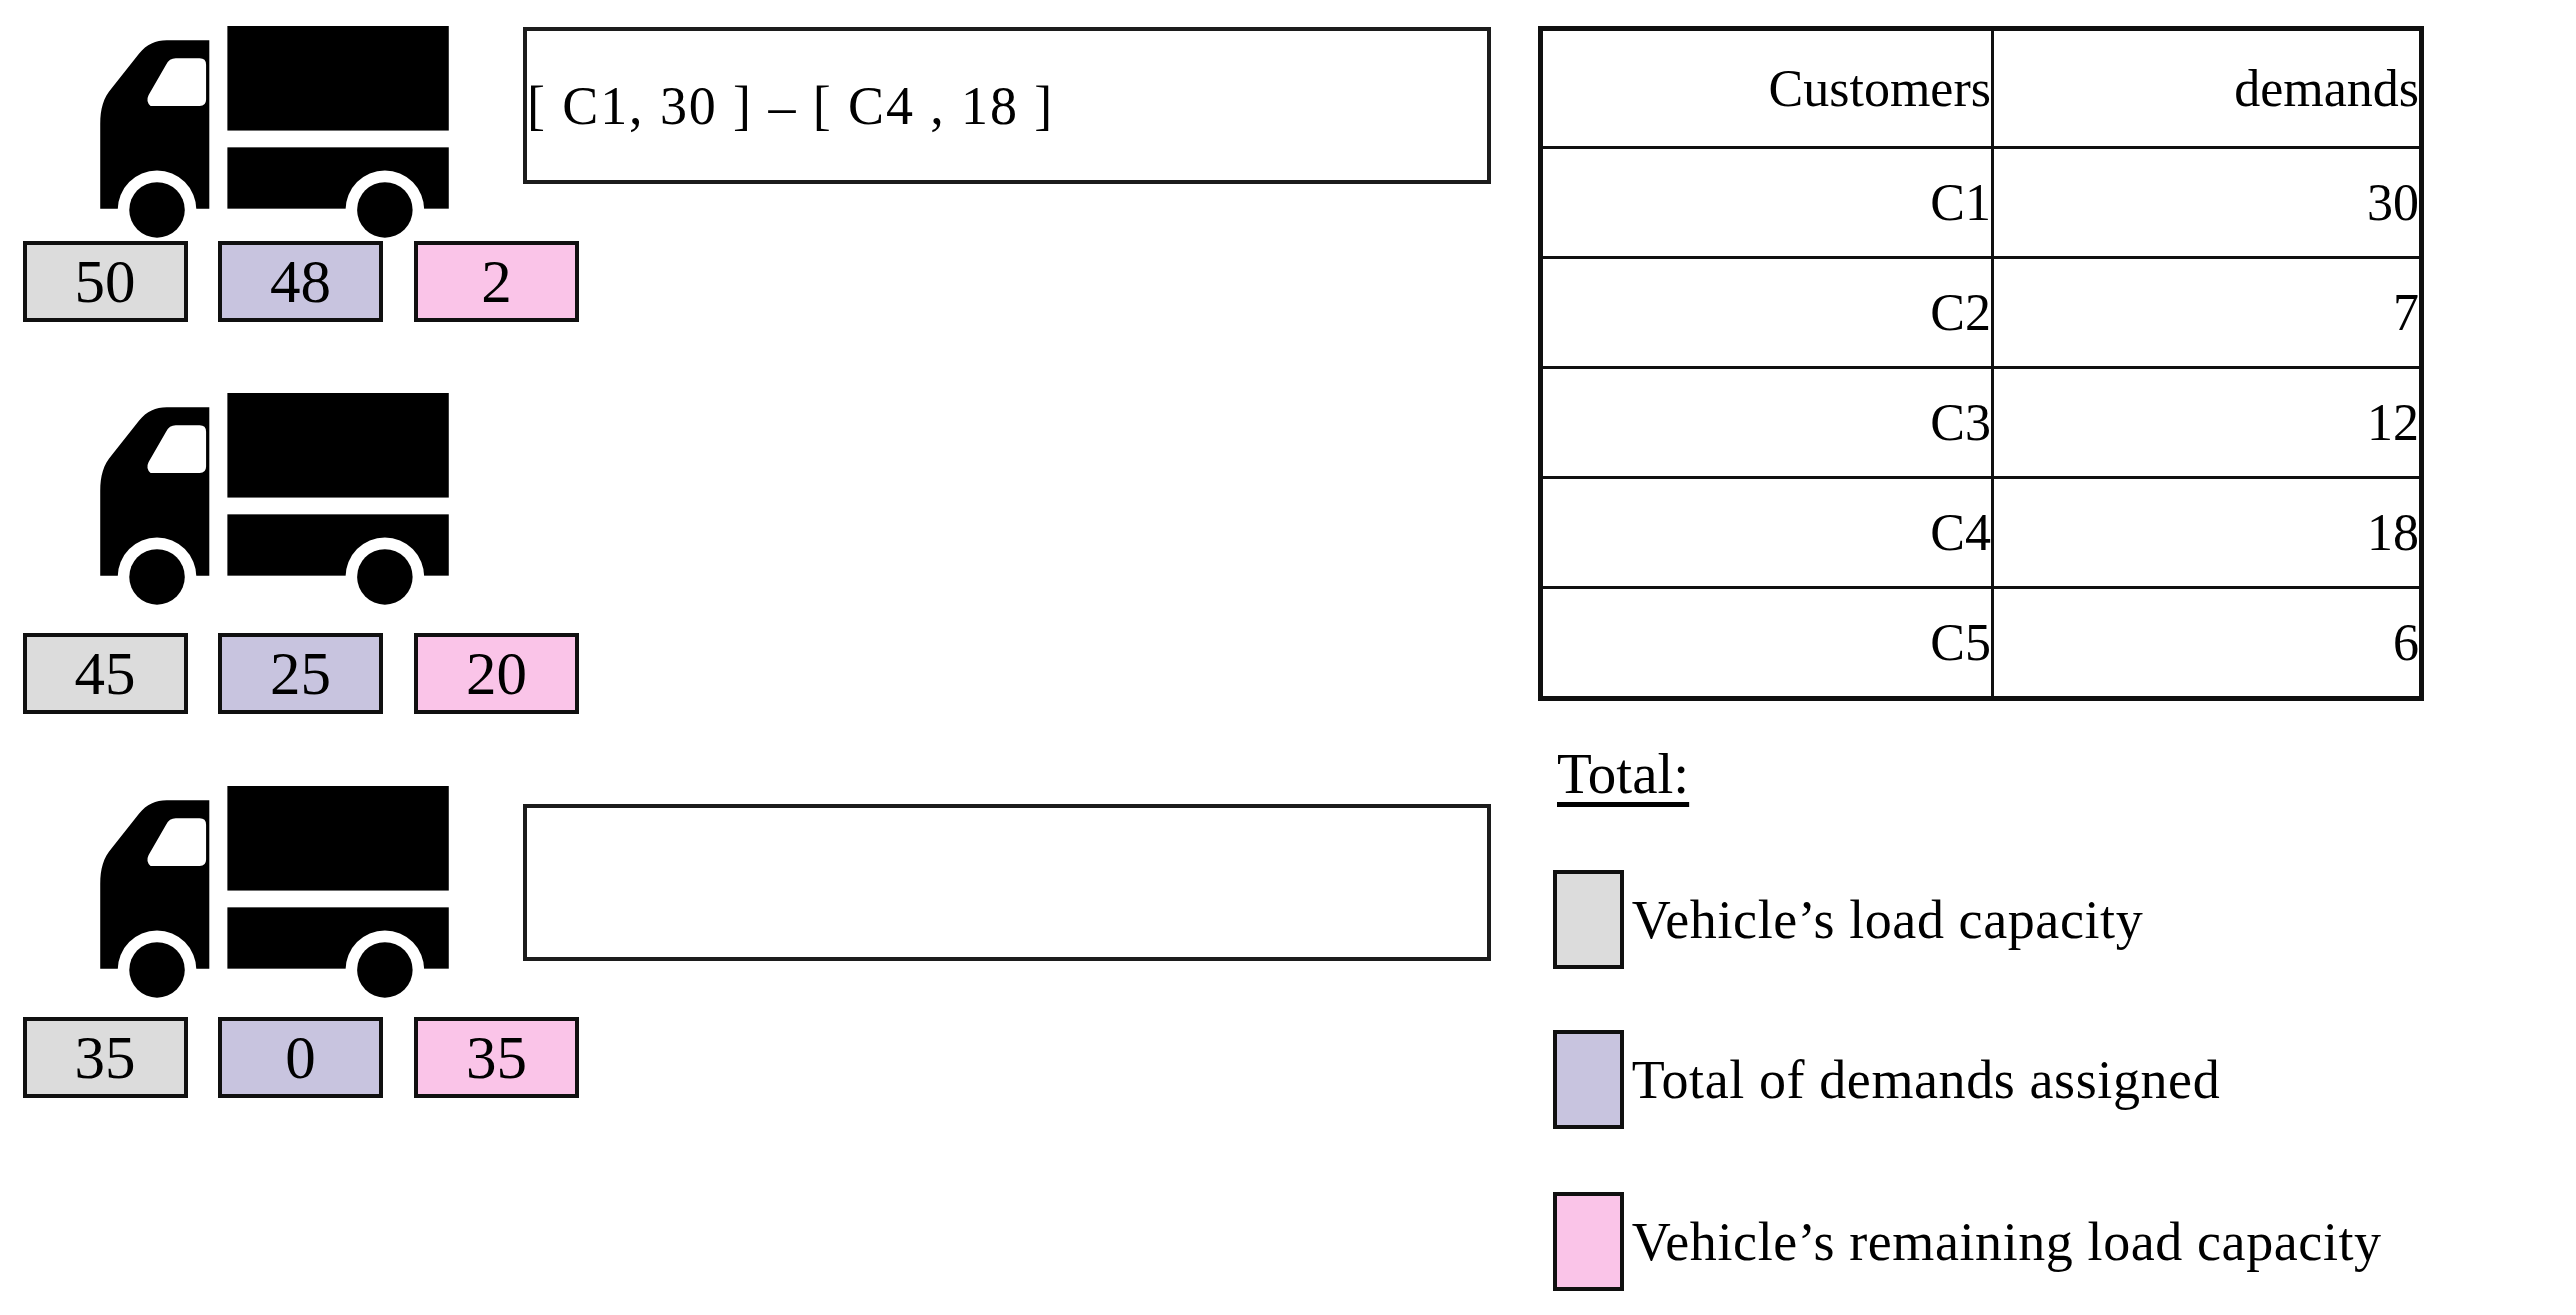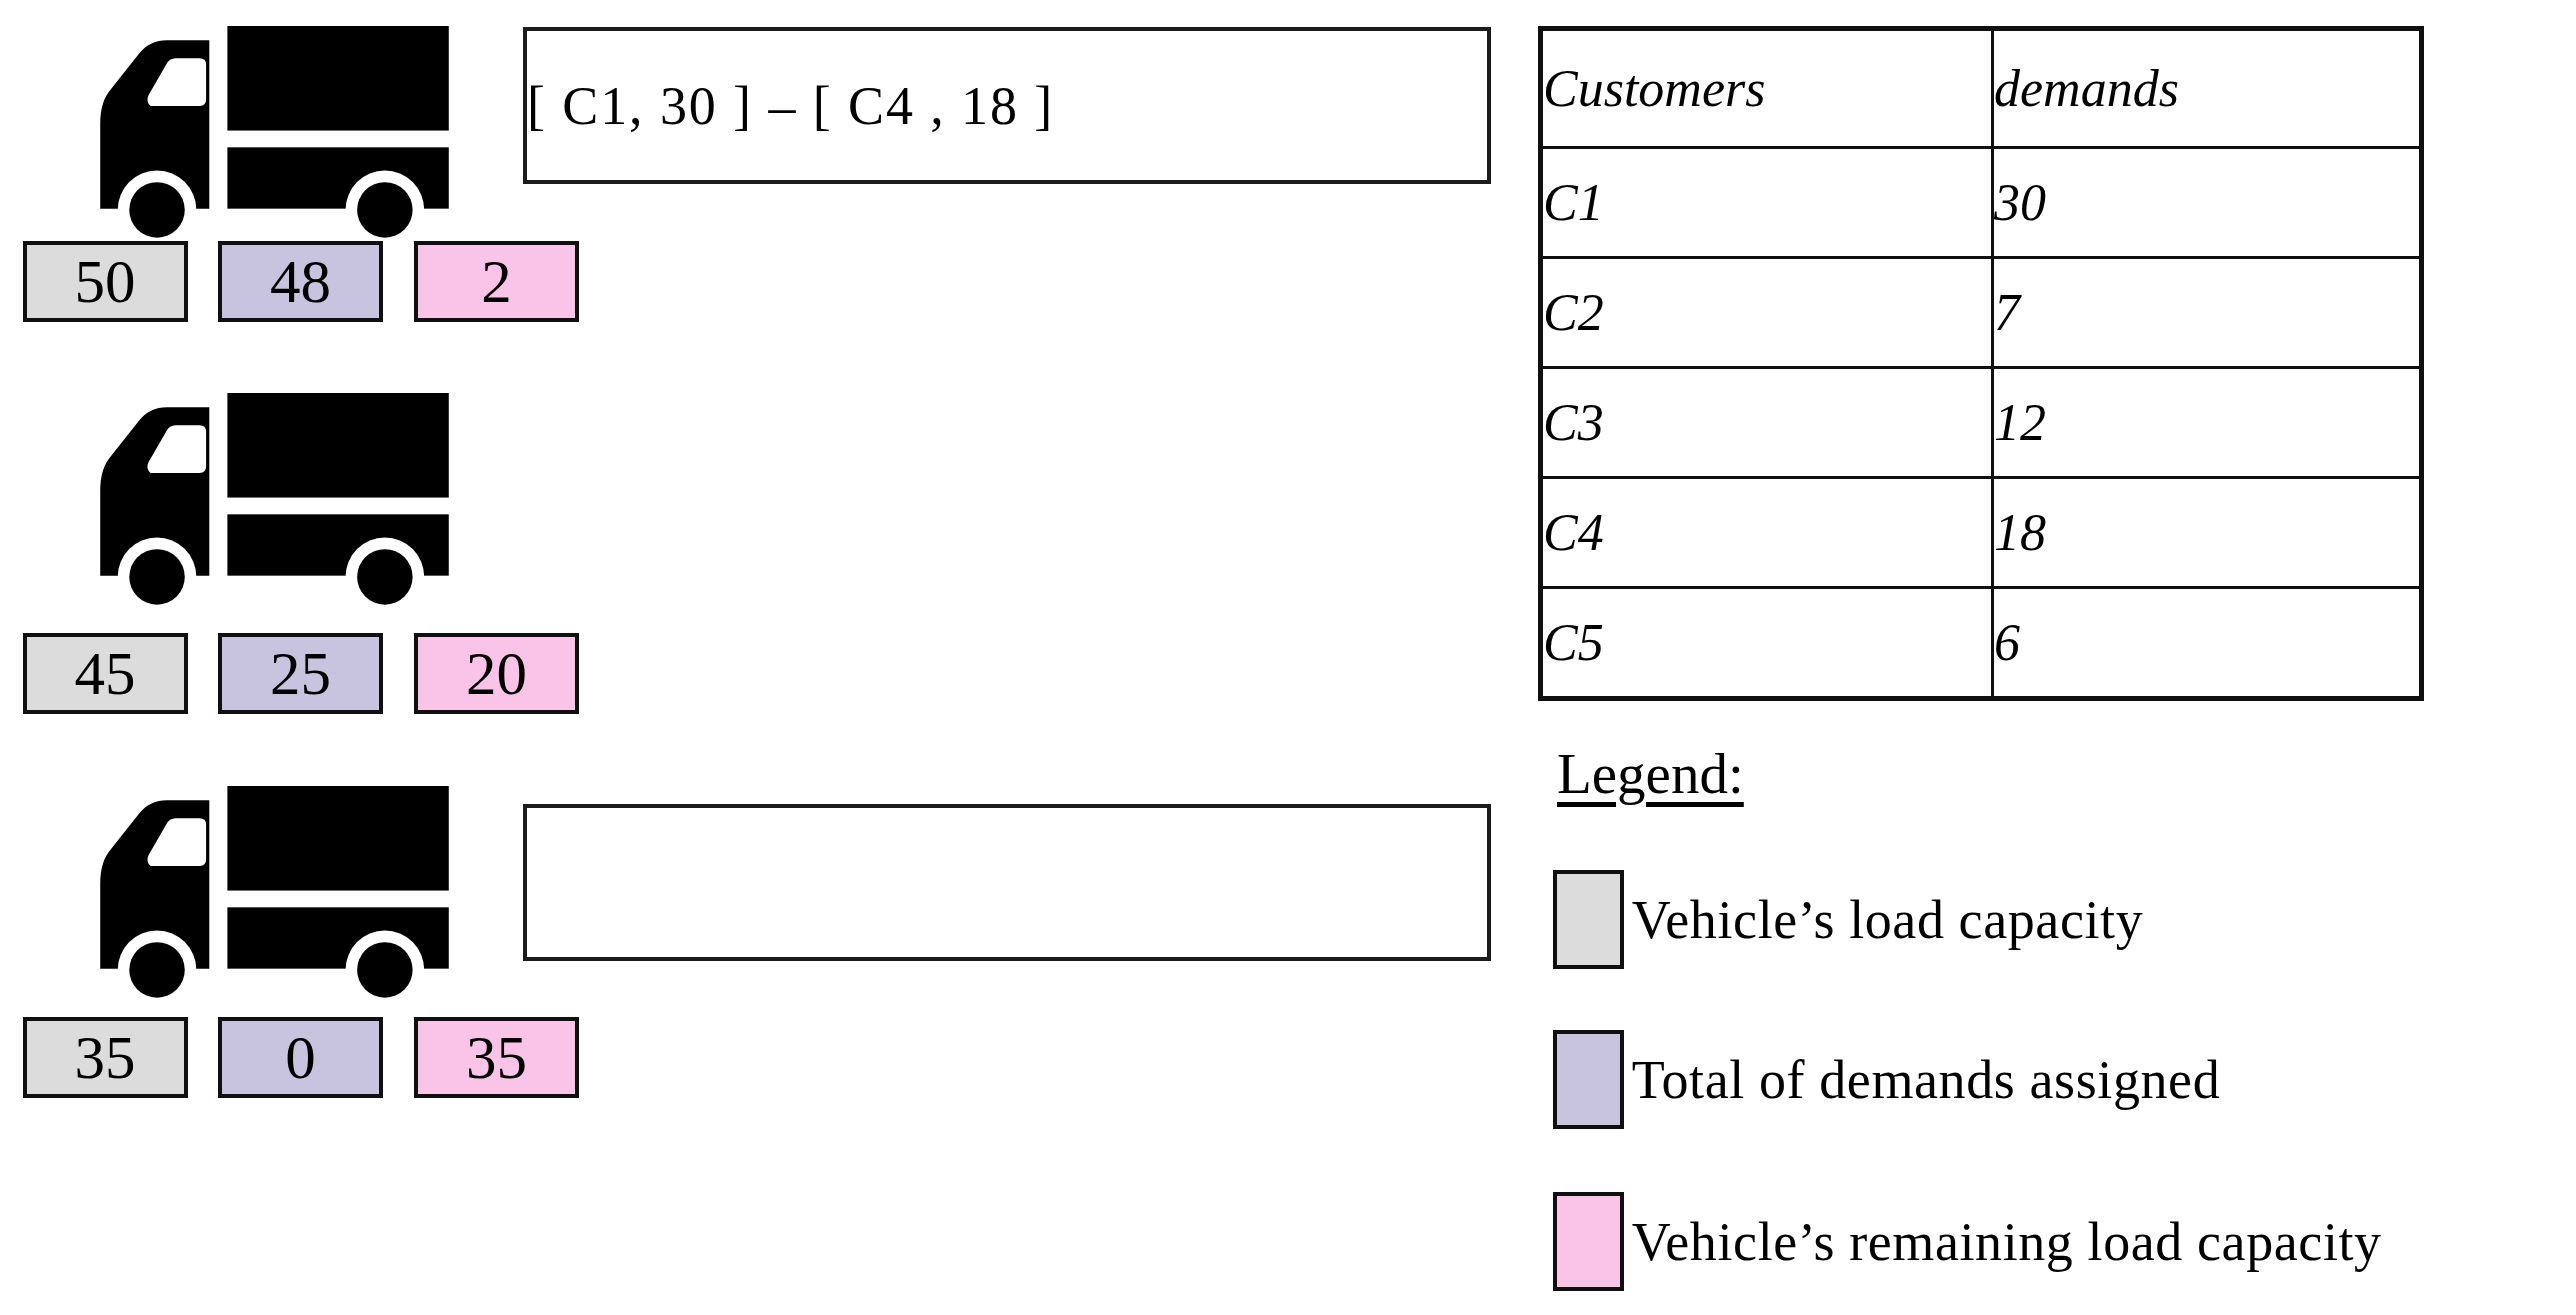--- a/index.html
+++ b/index.html
@@ -18,22 +18,22 @@
     display:flex;align-items:center;justify-content:center;font-size:61px;line-height:1;
   }
   .vbox.cap{background:#dcdcdc;}
   .vbox.asg{background:#c8c4df;}
   .vbox.rem{background:#fac4e8;}
   table.customers{
     position:absolute;left:1538px;top:26px;border-collapse:collapse;table-layout:fixed;
     border:5.8px solid #101010;background:#fff;
   }
   table.customers th,table.customers td{
-    border:3.2px solid #101010;text-align:left;vertical-align:middle;
-    font-weight:normal;font-size:52px;padding:0;font-style:italic;
+    border:3.2px solid #101010;text-align:right;vertical-align:middle;
+    font-weight:normal;font-size:52px;padding:0;
   }
   table.customers th{height:115px;}
   table.customers td{height:107px;}
   .col-c{width:452px;} .col-d{width:429px;}
   .legend-title{
     position:absolute;left:1557px;top:741px;font-size:57px;
     text-decoration:underline;text-decoration-thickness:4.5px;text-underline-offset:9px;
   }
   .legend-item{position:absolute;left:1553px;display:flex;align-items:center;gap:7.7px;height:99px;}
   .swatch{width:71px;height:99px;box-sizing:border-box;border:4.5px solid #101010;flex:0 0 auto;}
@@ -141,21 +141,21 @@
       <td>C4</td>
       <td>18</td>
     </tr>
     <tr>
       <td>C5</td>
       <td>6</td>
     </tr>
   </tbody>
     </table>
 
-  <div class="legend-title">Legend:</div>
+  <div class="legend-title">Total:</div>
 
   <div class="legend-item" style="top:870px">
     <span class="swatch sw-cap"></span>
     <span class="legend-label">Vehicle’s load capacity</span>
   </div>
 
   <div class="legend-item" style="top:1030px">
     <span class="swatch sw-asg"></span>
     <span class="legend-label">Total of demands assigned</span>
   </div>

